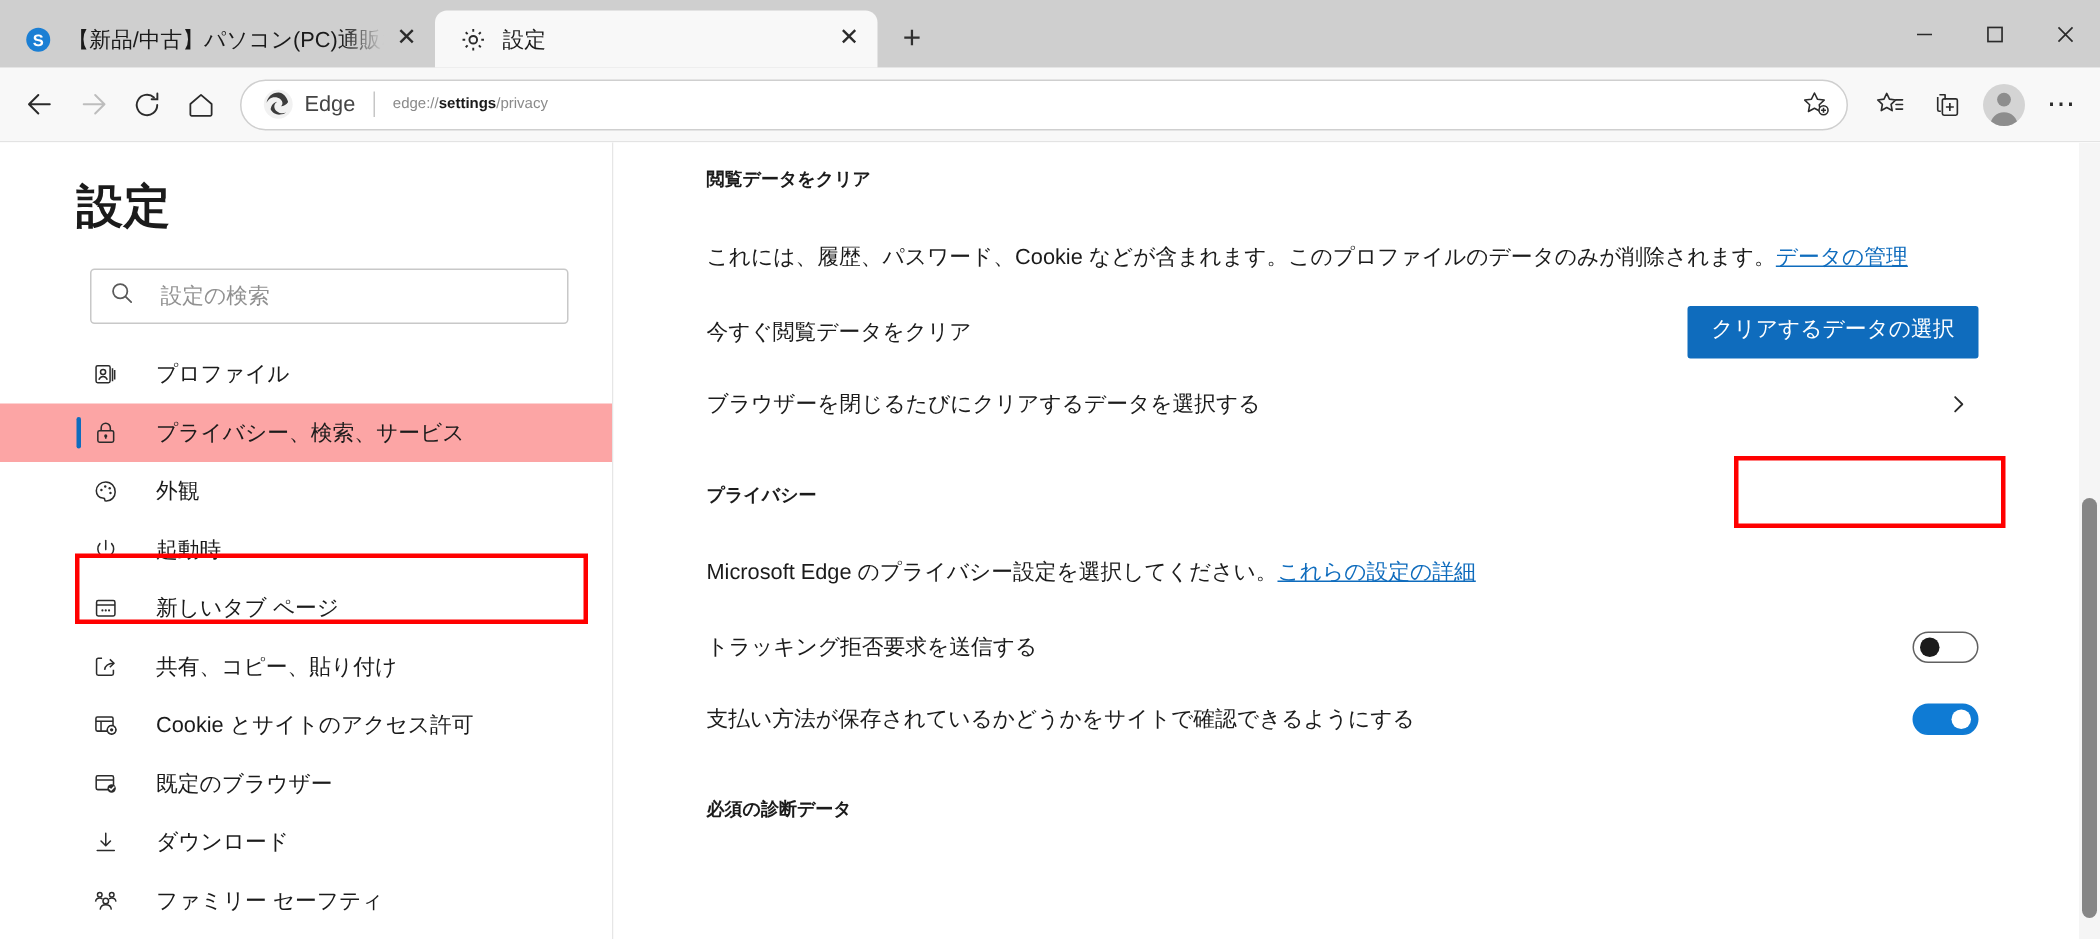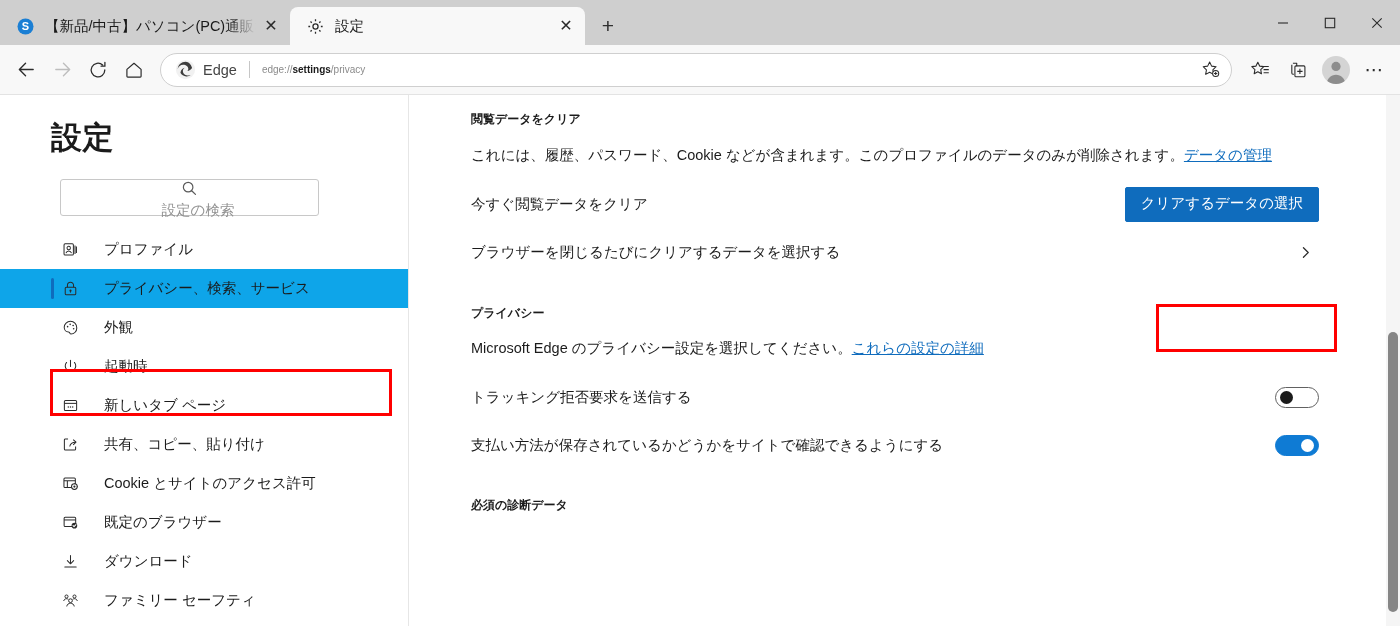--- a/index.html
+++ b/index.html
@@ -84,53 +84,53 @@
 
   
   .sidebar {
     width: 409px; flex: 0 0 409px; height: 531px; background: #ffffff;
     border-right: 1px solid #e6e6e6; padding-top: 22px; position: relative;
   }
   .settings-title {
     font-size: 31px; font-weight: 600; color: #1b1b1b; margin: 0 0 20px 51px; letter-spacing: .5px;
   }
   .searchbox {
-    margin: 0 0 14px 60px; width: 259px; height: 37px;
+    margin: 0 0 14px 60px; width: 319px; height: 37px;
     border: 1px solid #c8c8c8; border-radius: 3px; background: #fff;
-    display: flex; align-items: center; padding: 0 12px; flex-direction: column;
+    display: flex; align-items: center; padding: 0 12px;
   }
   .searchbox .ph { font-size: 14.5px; color: #919191; margin-left: 17px; }
 
   .navlist { display: flex; flex-direction: column; }
   .navitem {
     height: 39px; display: flex; align-items: center;
     padding-left: 60px; position: relative; color: #1b1b1b; font-size: 14.5px;
   }
   .navitem .ni-icon { width: 20px; flex: 0 0 20px; display: flex; align-items: center; justify-content: center; }
   .navitem .ni-label { margin-left: 24px; white-space: nowrap; }
-  .navitem.selected { background: #0ea5e9; }
+  .navitem.selected { background: #fca5a5; }
   .navitem.selected::before {
     content: ""; position: absolute; left: 51px; top: 9px;
     width: 3px; height: 21px; background: #0f6cbd; border-radius: 2px;
   }
 
   
   .redbox { position: absolute; border: 3px solid #ff0000; pointer-events: none; }
   #redbox-sidebar { left: 50px; top: 274px; width: 342px; height: 47px; }
   #redbox-button  { left: 1156px; top: 209px; width: 181px; height: 48px; }
 
   
   .content {
     flex: 1 1 auto; height: 531px; background: #ffffff;
     padding: 0 0 0 62px; position: relative; overflow: hidden;
   }
   .c-inner { width: 848px; padding-top: 16px; }
 
   .sec-h { font-size: 12px; font-weight: 600; color: #1b1b1b; line-height: 1.4; }
-  .sec-desc { font-size: 14.5px; color: #1b1b1b; margin-top: 17px; line-height: 1.5; }
+  .sec-desc { font-size: 14.5px; color: #1b1b1b; margin-top: 34px; line-height: 1.5; }
   .lnk { color: #0f6cbd; text-decoration: underline; }
 
   .row {
     display: flex; align-items: center; justify-content: space-between;
     min-height: 48px; padding: 6px 0;
   }
   .row-label { font-size: 14.5px; color: #1b1b1b; }
   .btn-primary {
     background: #0f6cbd; color: #ffffff; border: 1px solid #0f6cbd;
     font-size: 14.5px; padding: 8px 15px; border-radius: 2px;

